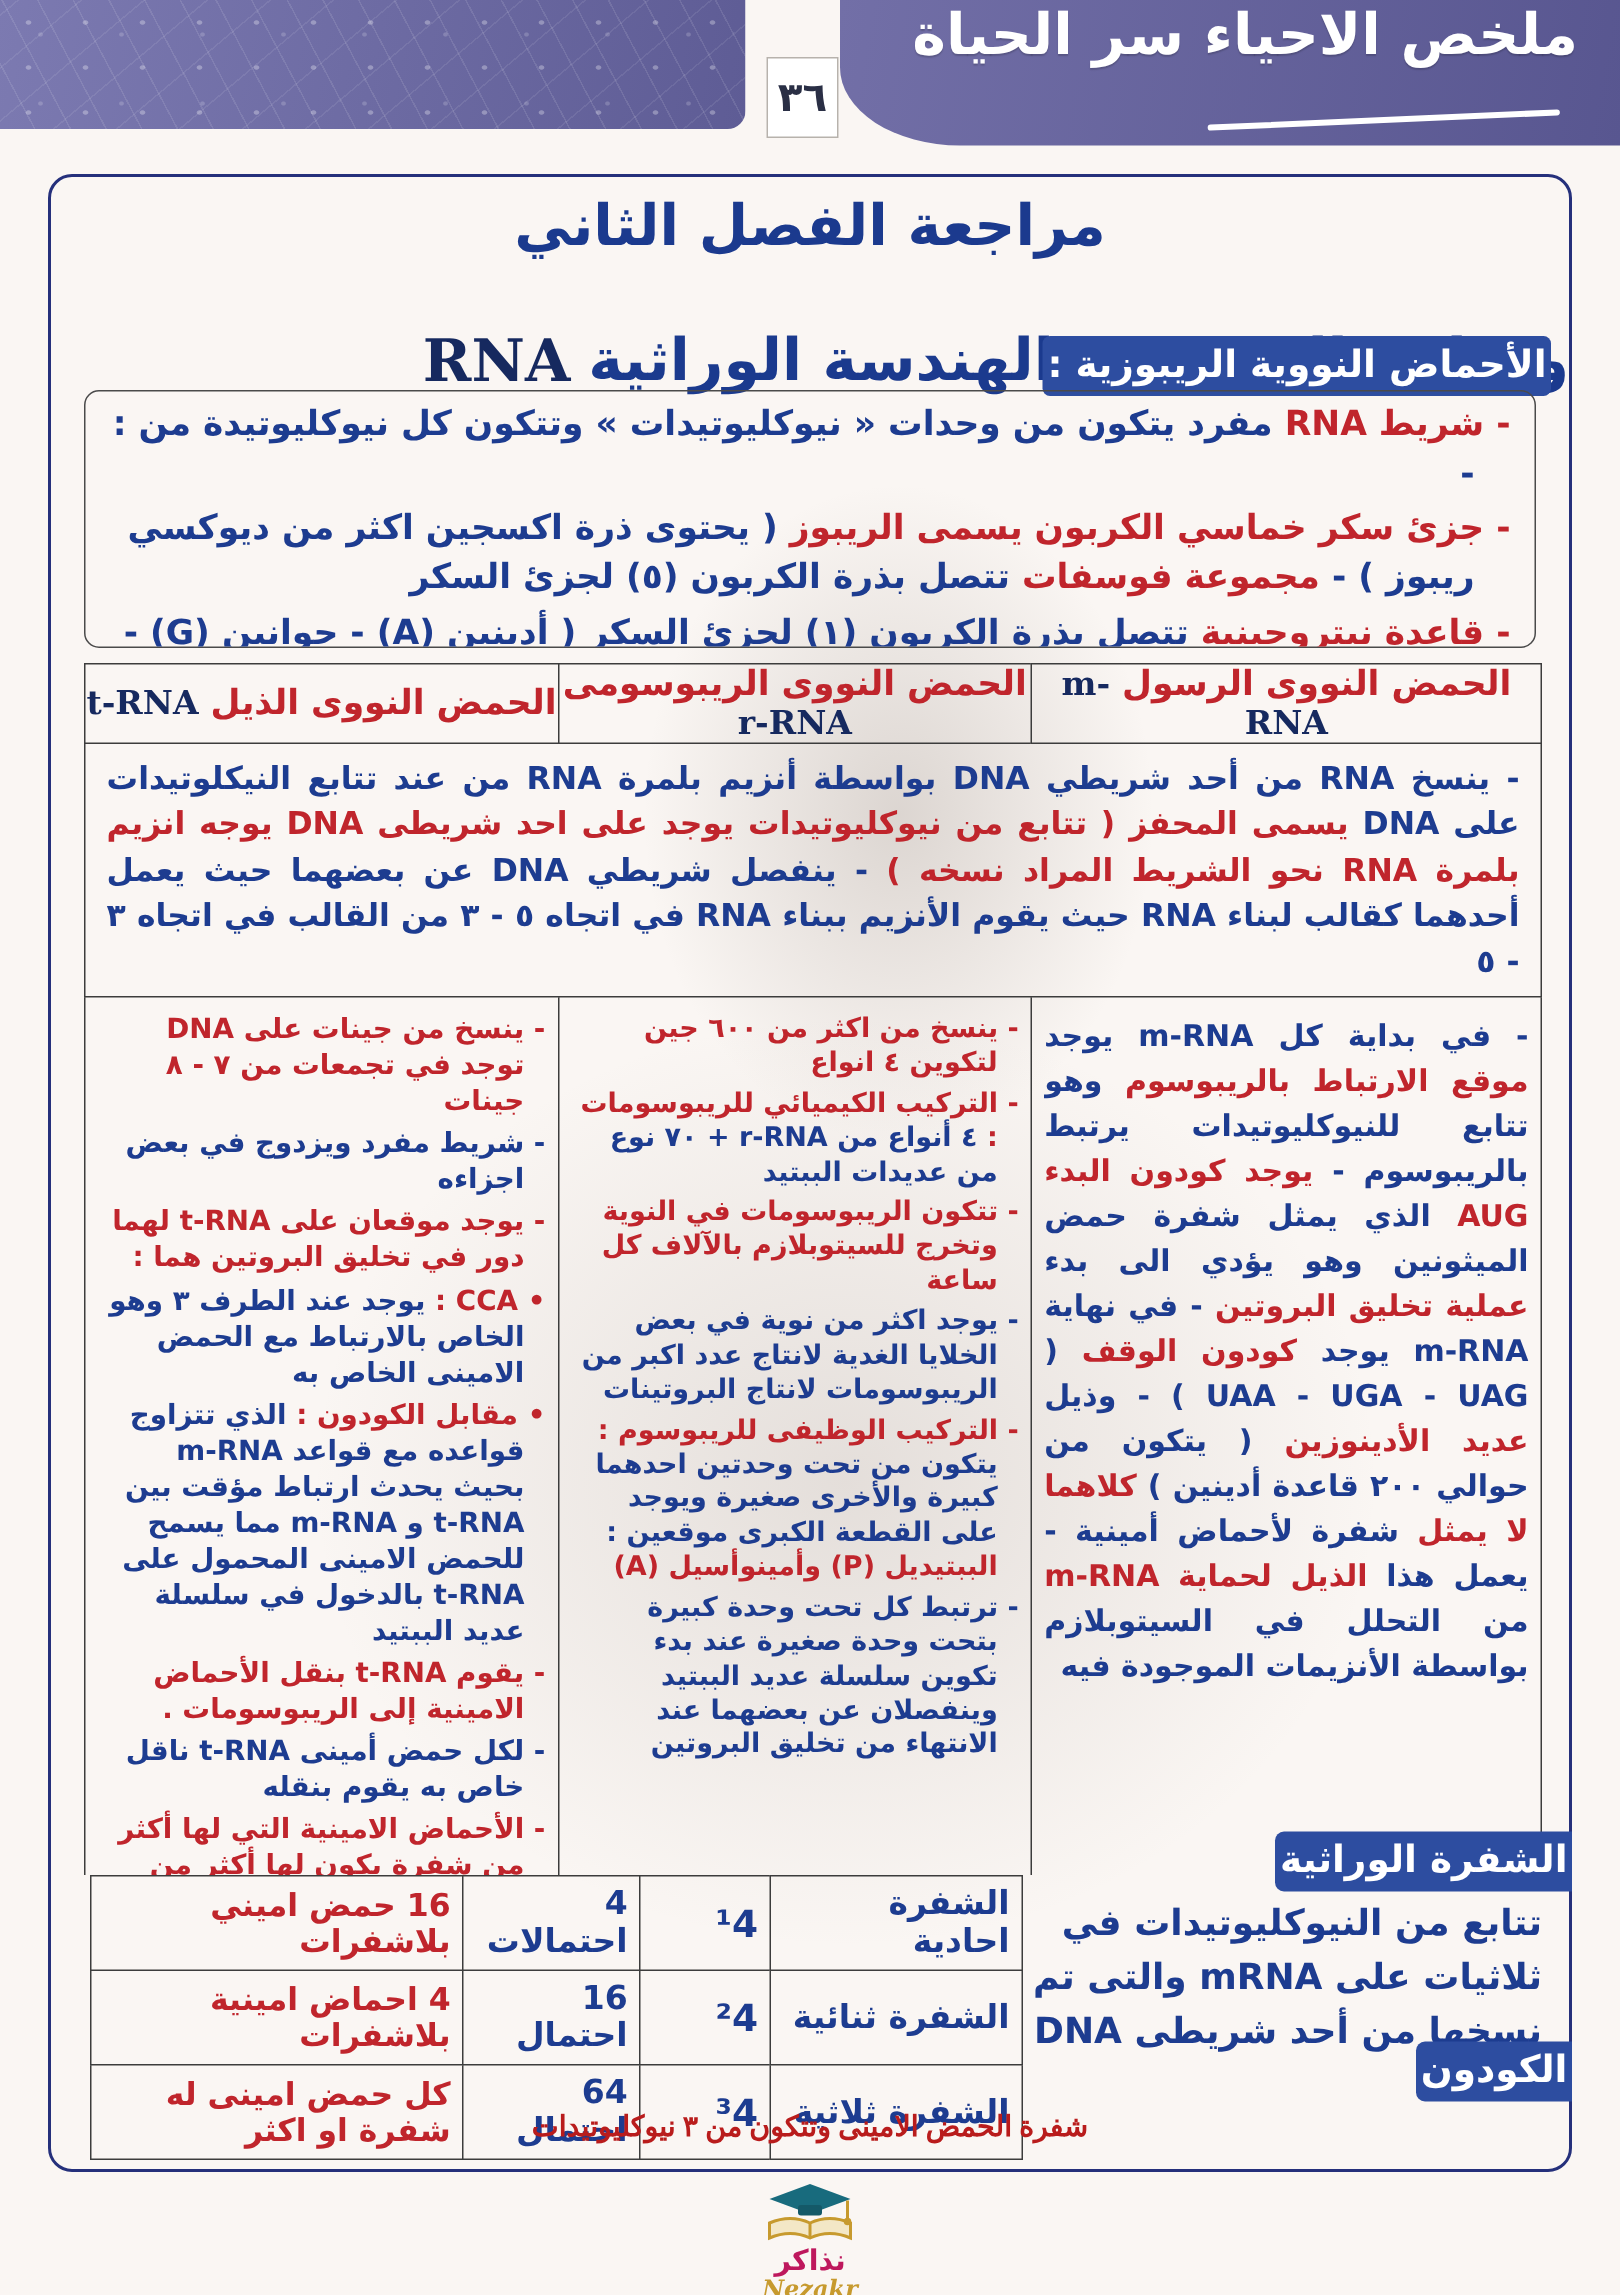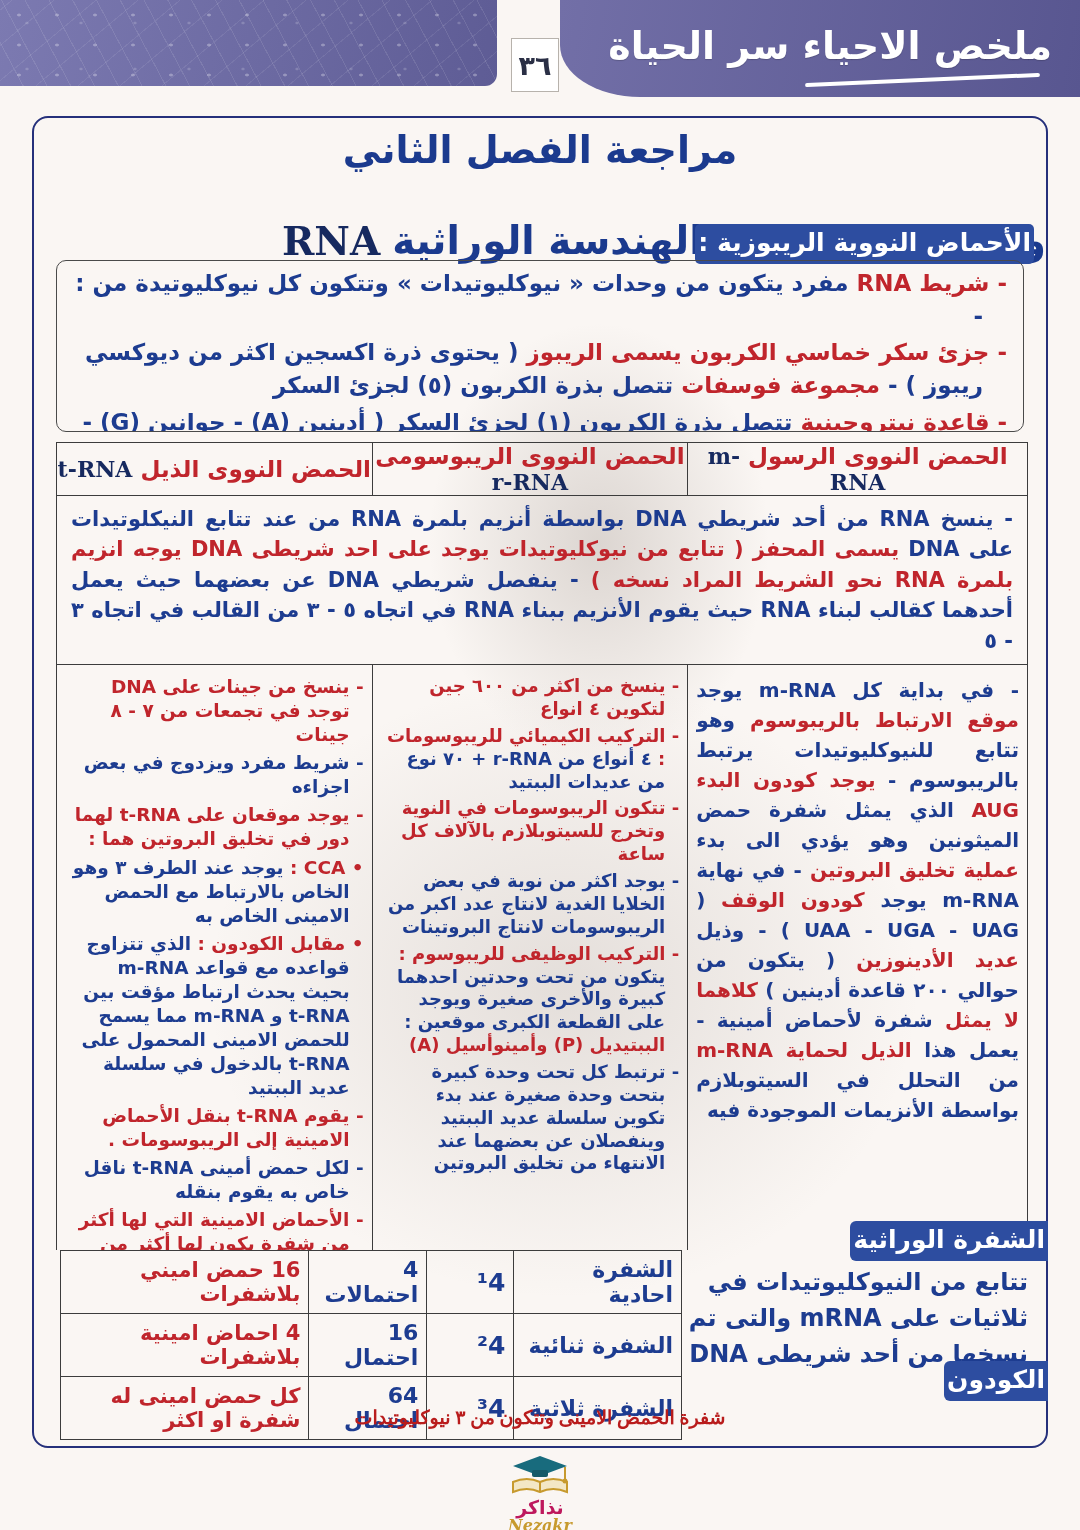--- a/index.html
+++ b/index.html
@@ -12,21 +12,21 @@
     background:
       radial-gradient(rgba(255,255,255,.30) 1.5px, transparent 2.2px),
       radial-gradient(rgba(255,255,255,.18) 1.2px, transparent 2px),
       repeating-linear-gradient(62deg, transparent 0 20px, rgba(255,255,255,.10) 20px 21px),
       repeating-linear-gradient(-40deg, transparent 0 26px, rgba(255,255,255,.08) 26px 27px),
       linear-gradient(100deg,#7c7ab1,#5e5c95);
     background-size:38px 30px, 54px 46px, auto, auto, auto;}
   .banner-right{position:absolute;right:0;top:0;width:520px;height:97px;
     background:linear-gradient(100deg,#726fa7,#585690);border-bottom-left-radius:80px 52px;}
   .banner-title{color:#ffffff;font-weight:bold;font-size:38px;text-align:right;direction:rtl;
-    padding:24px 28px 0 0;text-shadow:0 1px 1px rgba(0,0,0,.18);}
+    padding:1px 28px 0 0;text-shadow:0 1px 1px rgba(0,0,0,.18);}
   .banner-swash{position:absolute;right:40px;top:78px;width:235px;height:3.5px;background:#fff;
     border-radius:3px;transform:rotate(-2.5deg);}
   .page-num{position:absolute;left:511px;top:38px;width:48px;height:54px;background:#ffffff;
     border:1px solid #b7b2ac;display:flex;align-items:center;justify-content:center;
     font-size:27px;font-weight:bold;color:#2a2f45;}
 
   
   .frame{position:absolute;left:32px;top:116px;width:1016px;height:1332px;
     border:2.5px solid #25307b;border-radius:16px;}
   .wm{position:absolute;pointer-events:none;}

